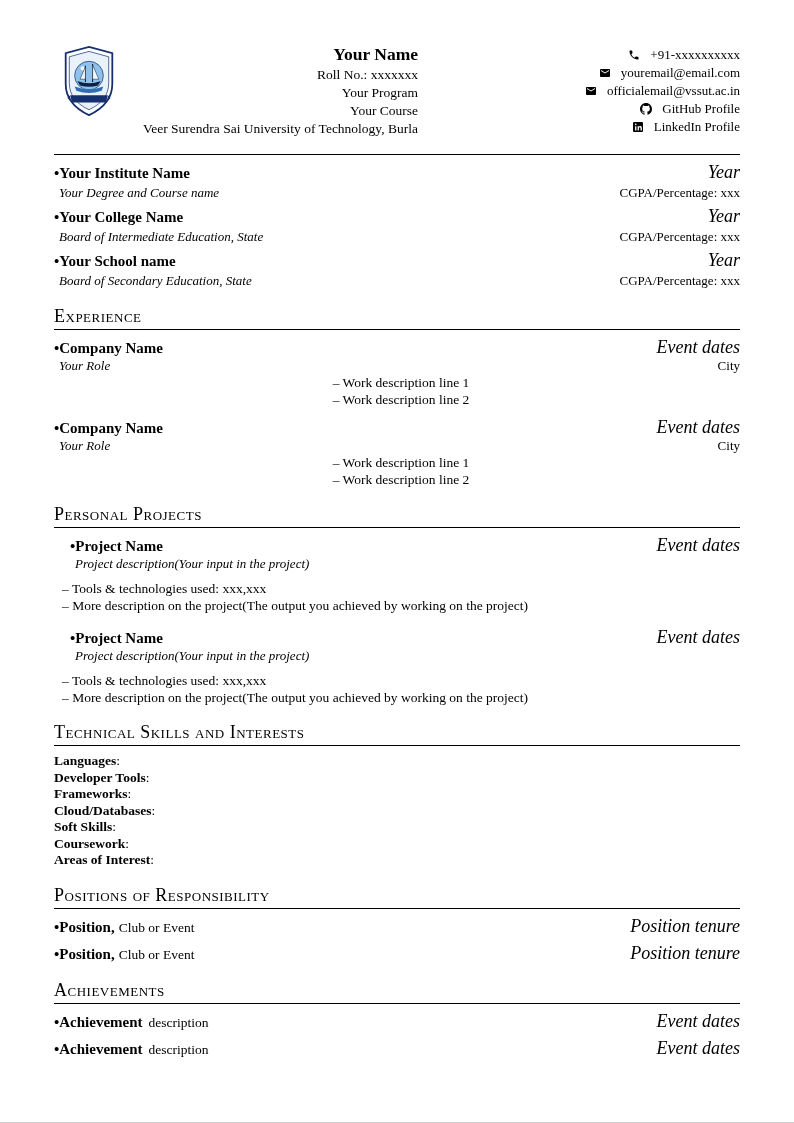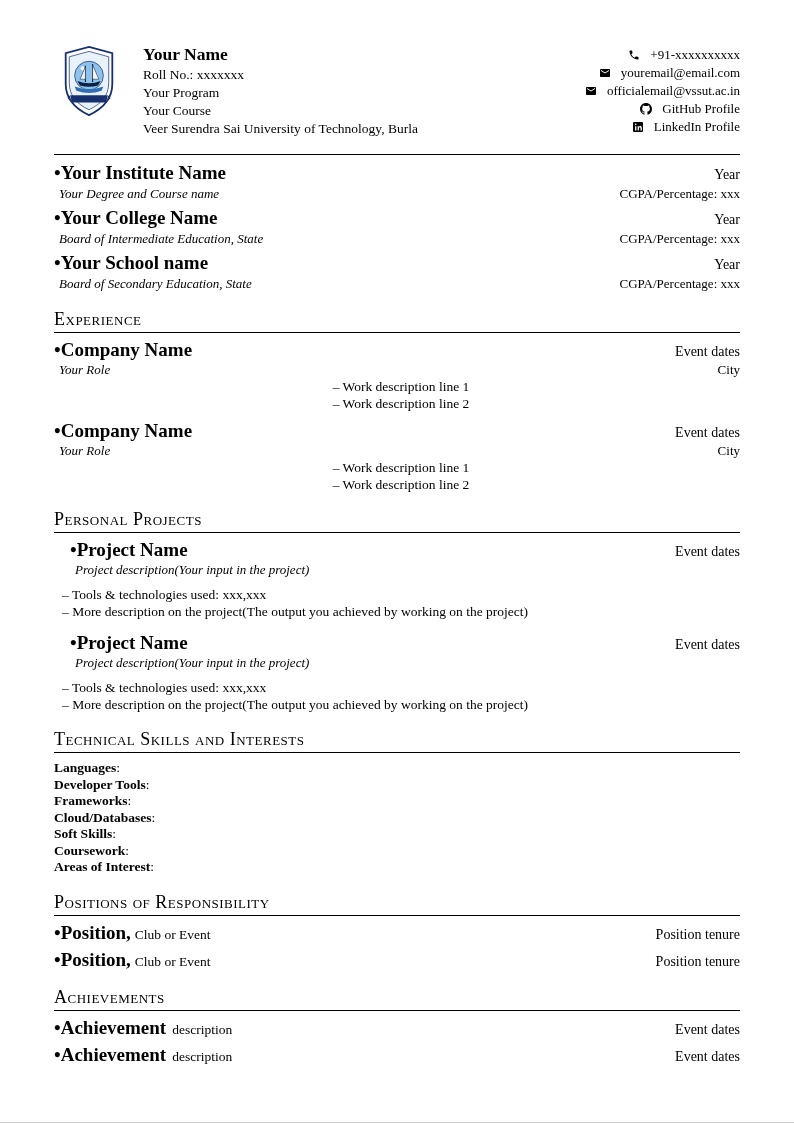--- a/index.html
+++ b/index.html
@@ -7,42 +7,42 @@
   html,body { background:#fff; }
   body {
     width:794px; height:1123px;
     color:#000;
     font-family:"Liberation Serif","DejaVu Serif",serif;
     position:relative; overflow:hidden;
   }
   .page { padding:44px 54px 0 54px; }
 
   
-  .header { display:flex; justify-content:space-between; align-items:flex-start; }
+  .header { display:flex; justify-content:space-between; align-items:flex-start;text-align:right; }
   .header-left { display:flex; align-items:flex-start; }
   .logo { width:52px; height:74px; margin-left:9px; flex:none; }
   .logo svg { width:100%; height:100%; display:block; }
   .id-block { margin-left:28px; }
   .name { font-size:17.5px; font-weight:700; line-height:21px; margin-bottom:1px; }
   .hline { font-size:13.5px; line-height:18px; }
   .contacts { font-size:13px; line-height:18px; padding-top:2px; }
   .contact { display:flex; align-items:center; justify-content:flex-end; gap:10px; }
   .cicon { display:inline-flex; width:12px; height:12px; flex:none; color:#000; }
   .cicon svg { width:100%; height:100%; display:block; }
 
   
   .section { margin-top:16px; }
   .sec-head { font-weight:400; font-variant:small-caps; font-size:18px; letter-spacing:.5px; line-height:21px; }
   .sec-rule { border-bottom:1.3px solid #000; margin-top:2px; }
   .sec-body { padding-top:8px; }
 
   .row { display:flex; justify-content:space-between; align-items:baseline; }
-  .item-title { font-weight:700; font-size:19px; }
+  .item-title { font-weight:700; font-size:15px; }
   .bullet::before { content:"•"; font-weight:700; }
-  .right-i { font-size:14px; white-space:nowrap; }
+  .right-i { font-style:italic; font-size:18px; white-space:nowrap; }
   .right-r { font-size:13px; white-space:nowrap; }
   .sub { font-style:italic; font-size:13px; padding-left:5px; }
   .dash { font-size:13.5px; line-height:16.5px; padding-left:8px; }
   .dash::before { content:"– "; }
 
   .edu-item { margin-bottom:5px; }
   .edu-item .row { line-height:19px; }
   .exp-item { margin-bottom:10px;text-align:center; }
   .exp-item .row { line-height:18px; }
   .proj-item { margin-bottom:14px; }

